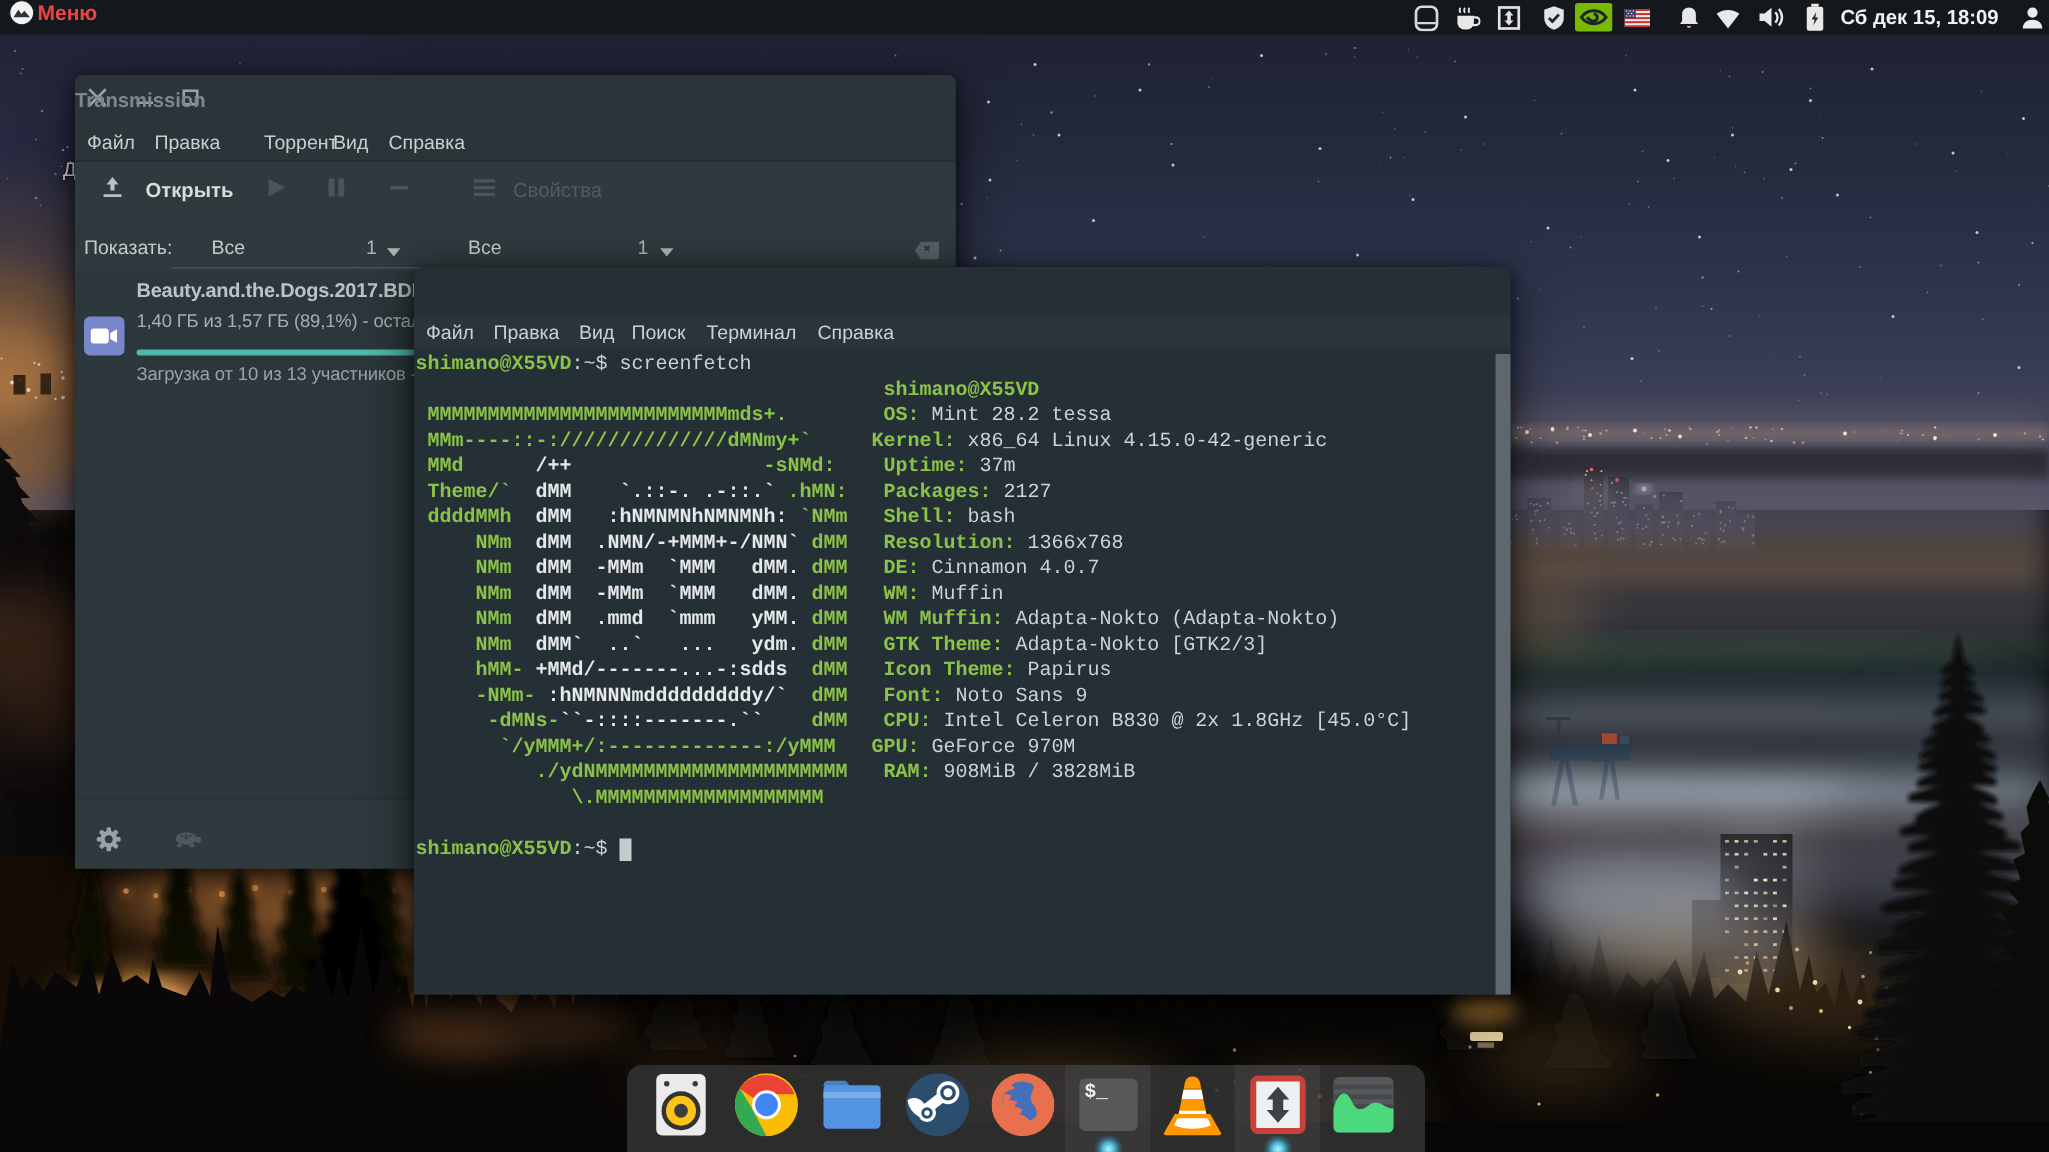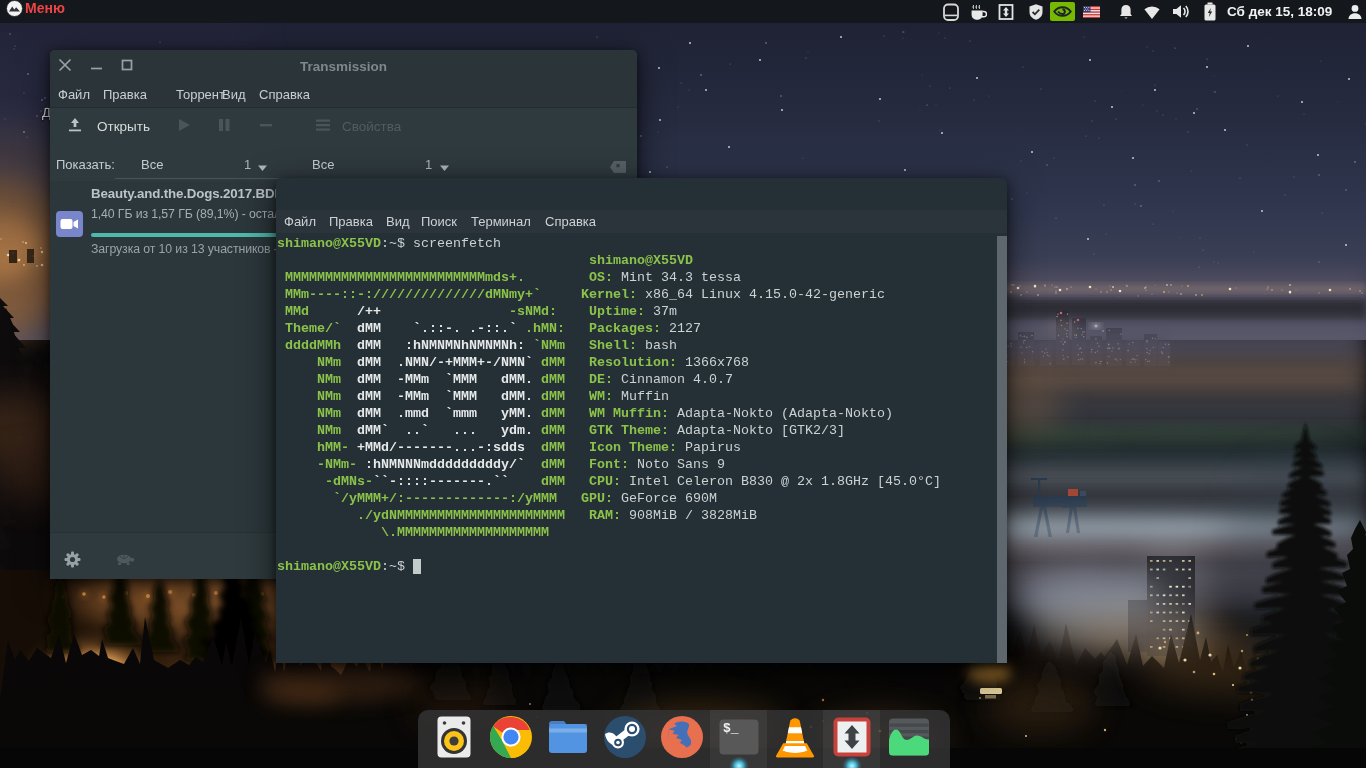--- a/index.html
+++ b/index.html
@@ -9,21 +9,21 @@
 #panel{position:absolute;left:0;top:0;width:1366px;height:23px;background:#14181d;z-index:50}
 #panel .menu{position:absolute;left:6px;top:0;height:23px;display:flex;color:#ef4444;font-size:14px;font-weight:bold}
 #panel .menu svg{margin-right:2px}
 .tray{position:absolute;top:0;height:23px;display:flex;align-items:center}
 #clock{position:absolute;left:1227px;top:0;height:23px;line-height:23px;color:#f2f2f2;font-size:13.5px;font-weight:bold}
 
 .win{position:absolute;border-radius:5px 5px 0 0;box-shadow:0 10px 34px rgba(0,0,0,.62),0 2px 10px rgba(0,0,0,.5)}
 
 #tr{left:50px;top:50px;width:587px;height:529px;background:#2f3a3e;z-index:10}
 #tr .tbar{position:absolute;left:0;top:0;width:100%;height:36px;background:#2b3539;border-radius:5px 5px 0 0}
-#tr .title{position:absolute;left:0;top:9px;width:100%;text-align:center;color:#7d888c;font-size:13.5px;font-weight:bold}
+#tr .title{position:absolute;left:0;top:9px;width:100%;color:#7d888c;font-size:13.5px;font-weight:bold}
 #tr .mbar{position:absolute;left:0;top:36px;width:100%;height:22px;background:#2b3539;border-bottom:1px solid #232c30;color:#c8cfd1;font-size:13px}
 #tr .mbar span{position:absolute;top:1px}
 #tr .tool{position:absolute;left:0;top:59px;width:100%;height:44px;background:#2f3a3e}
 #tr .filter{position:absolute;left:0;top:103px;width:100%;height:28px;background:#2f3a3e;color:#c3cbcd;font-size:13px}
 #tr .filter span{position:absolute;top:4px}
 #tr .flin{position:absolute;left:65px;top:128px;width:505px;height:1px;background:#47545a}
 #tr .list{position:absolute;left:0;top:131px;width:100%;height:351px;background:#2c373b}
 #tr .sbar{position:absolute;left:0;top:482px;width:100%;height:47px;background:#2f3a3e;border-top:1px solid #273135}
 #tr .tname{position:absolute;left:41px;top:5px;color:#bac3c7;font-size:13.3px;font-weight:bold;letter-spacing:-0.15px;white-space:nowrap;width:540px;overflow:hidden}
 #tr .tsub{position:absolute;left:41px;top:26px;color:#a5afb3;font-size:12.3px;letter-spacing:-0.1px;white-space:nowrap;width:540px;overflow:hidden}
@@ -944,21 +944,21 @@
       <span style="left:53px">Правка</span>
       <span style="left:126px">Торрент</span>
       <span style="left:172px">Вид</span>
       <span style="left:209px">Справка</span>
     </div>
 <div class="tool">
       <svg width="18" height="18" viewBox="0 0 18 18" style="position:absolute;left:16px;top:7px">
         <path d="M9 2 L13 7 h-2.6 v4 H7.6 V7 H5 Z" fill="#b9c2c4"></path>
         <rect x="3" y="13.5" width="12" height="1.8" fill="#b9c2c4"></rect>
       </svg>
-      <span style="position:absolute;left:47px;top:10px;color:#d6dbdb;font-size:13.5px;font-weight:normal">Открыть</span>
+      <span style="position:absolute;left:47px;top:10px;color:#d6dbdb;font-size:13.5px;font-weight:bold">Открыть</span>
       <svg width="16" height="16" viewBox="0 0 16 16" style="position:absolute;left:126px;top:8px">
         <path d="M3 2 L14 8 3 14 Z" fill="#49545b"></path>
       </svg>
       <svg width="16" height="16" viewBox="0 0 16 16" style="position:absolute;left:166px;top:8px">
         <rect x="3" y="2" width="4" height="12" fill="#49545b"></rect>
         <rect x="9.5" y="2" width="4" height="12" fill="#49545b"></rect>
       </svg>
       <svg width="16" height="16" viewBox="0 0 16 16" style="position:absolute;left:208px;top:8px">
         <rect x="2" y="7" width="12" height="2.4" fill="#49545b"></rect>
       </svg>
@@ -1024,34 +1024,34 @@
       <span style="left:8px">Файл</span>
       <span style="left:53px">Правка</span>
       <span style="left:110px">Вид</span>
       <span style="left:145px">Поиск</span>
       <span style="left:195px">Терминал</span>
       <span style="left:269px">Справка</span>
     </div>
 <div class="body">
       <pre><span class="g">shimano@X55VD</span><span class="p">:</span><span class="b">~</span><span class="p">$ screenfetch</span>
                                        <span class="g">shimano@X55VD</span>
-<span class="g"> MMMMMMMMMMMMMMMMMMMMMMMMMmds+.</span>        <span class="g">OS:</span><span class="v"> Mint 34.3 tessa</span>
+<span class="g"> MMMMMMMMMMMMMMMMMMMMMMMMMmds+.</span>        <span class="g">OS:</span><span class="v"> Mint 28.2 tessa</span>
 <span class="g"> MMm----::-://////////////dMNmy+`</span>     <span class="g">Kernel:</span><span class="v"> x86_64 Linux 4.15.0-42-generic</span>
 <span class="g"> MMd      </span><span class="w">/++                </span><span class="g">-sNMd:</span>    <span class="g">Uptime:</span><span class="v"> 37m</span>
 <span class="g"> Theme/`  </span><span class="w">dMM    `.::-. .-::.` </span><span class="g">.hMN:</span>   <span class="g">Packages:</span><span class="v"> 2127</span>
 <span class="g"> ddddMMh  </span><span class="w">dMM   :hNMNMNhNMNMNh: </span><span class="g">`NMm</span>   <span class="g">Shell:</span><span class="v"> bash</span>
 <span class="g">     NMm  </span><span class="w">dMM  .NMN/-+MMM+-/NMN` </span><span class="g">dMM</span>   <span class="g">Resolution:</span><span class="v"> 1366x768</span>
 <span class="g">     NMm  </span><span class="w">dMM  -MMm  `MMM   dMM. </span><span class="g">dMM</span>   <span class="g">DE:</span><span class="v"> Cinnamon 4.0.7</span>
 <span class="g">     NMm  </span><span class="w">dMM  -MMm  `MMM   dMM. </span><span class="g">dMM</span>   <span class="g">WM:</span><span class="v"> Muffin</span>
 <span class="g">     NMm  </span><span class="w">dMM  .mmd  `mmm   yMM. </span><span class="g">dMM</span>   <span class="g">WM Muffin:</span><span class="v"> Adapta-Nokto (Adapta-Nokto)</span>
 <span class="g">     NMm  </span><span class="w">dMM`  ..`   ...   ydm. </span><span class="g">dMM</span>   <span class="g">GTK Theme:</span><span class="v"> Adapta-Nokto [GTK2/3]</span>
 <span class="g">     hMM- </span><span class="w">+MMd/-------...-:sdds  </span><span class="g">dMM</span>   <span class="g">Icon Theme:</span><span class="v"> Papirus</span>
 <span class="g">     -NMm- </span><span class="w">:hNMNNNmdddddddddy/`  </span><span class="g">dMM</span>   <span class="g">Font:</span><span class="v"> Noto Sans 9</span>
 <span class="g">      -dMNs-</span><span class="w">``-::::-------.``    </span><span class="g">dMM</span>   <span class="g">CPU:</span><span class="v"> Intel Celeron B830 @ 2x 1.8GHz [45.0°C]</span>
-<span class="g">       `/yMMM+/:-------------:/yMMM</span>   <span class="g">GPU:</span><span class="v"> GeForce 690M</span>
+<span class="g">       `/yMMM+/:-------------:/yMMM</span>   <span class="g">GPU:</span><span class="v"> GeForce 970M</span>
 <span class="g">          ./ydNMMMMMMMMMMMMMMMMMMMMM</span>   <span class="g">RAM:</span><span class="v"> 908MiB / 3828MiB</span>
 <span class="g">             \.MMMMMMMMMMMMMMMMMMM</span>     
 
 <span class="g">shimano@X55VD</span><span class="p">:</span><span class="b">~</span><span class="p">$ </span><span class="cur">&nbsp;</span></pre>
     </div>
 <div class="sb"></div>
 </div>
 <div id="dock">
     <div class="slot" style="left:7px">
       <span class="ic"><svg width="34" height="42" viewBox="0 0 34 42" style="">

